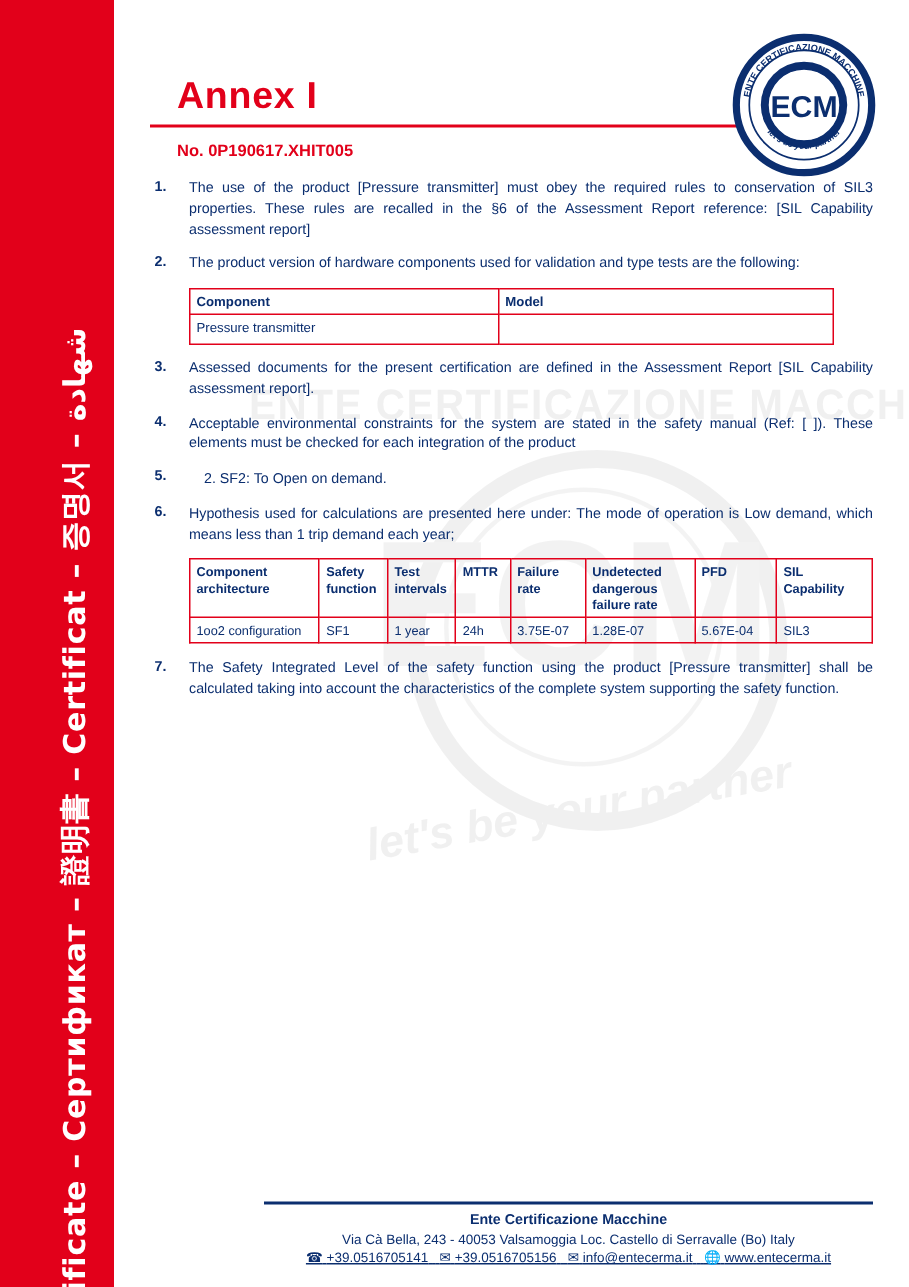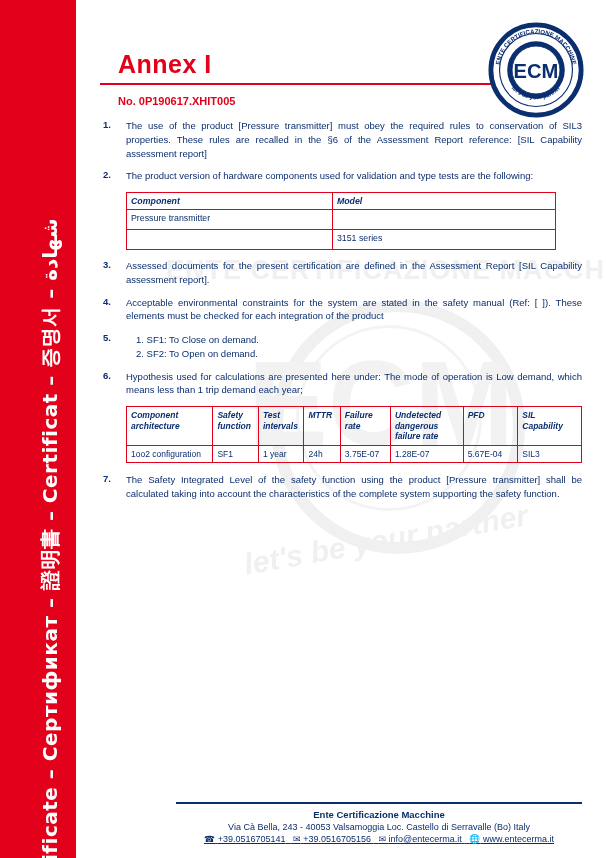--- a/index.html
+++ b/index.html
@@ -210,21 +210,20 @@
     border: 1px solid #e2001a;
     font-size: 8.8px;
     color: #0b2e6f;
     padding: 3px 4px;
     text-align: left;
     vertical-align: top;
   }
   table th {
     font-weight: bold;
     color: #0b2e6f;
-    font-style: italic;
   }
   .comp-table td {
     height: 13px;
     margin-top: 36px;
   }
 
   table.hyp-table th {
     font-size: 8.5px;
     line-height: 1.25;
   }
@@ -329,43 +328,38 @@
             <tr>
               <th style="width:48%">Component</th>
               <th style="width:52%">Model</th>
             </tr>
           </thead>
           <tbody>
             <tr>
               <td>Pressure transmitter</td>
               <td></td>
             </tr>
-            <tr>
-              <td></td>
-              <td>3151 series</td>
-            </tr>
           </tbody>
         </table>
       </div>
 
       <div class="item" style="margin-top:9px;">
         <div class="item-num">3.</div>
         <div class="item-body">Assessed documents for the present certification are defined in the Assessment Report [SIL Capability assessment report].</div>
       </div>
 
       <div class="item">
         <div class="item-num">4.</div>
         <div class="item-body">Acceptable environmental constraints for the system are stated in the safety manual (Ref: [ ]). These elements must be checked for each integration of the product</div>
       </div>
 
       <div class="item">
         <div class="item-num">5.</div>
         <div class="item-body">
           <div class="sub-list">
-            <div class="sub-item">1. SF1: To Close on demand.</div>
             <div class="sub-item">2. SF2: To Open on demand.</div>
           </div>
         </div>
       </div>
 
       <div class="item">
         <div class="item-num">6.</div>
         <div class="item-body">Hypothesis used for calculations are presented here under: The mode of operation is Low demand, which means less than 1 trip demand each year;</div>
       </div>
 

